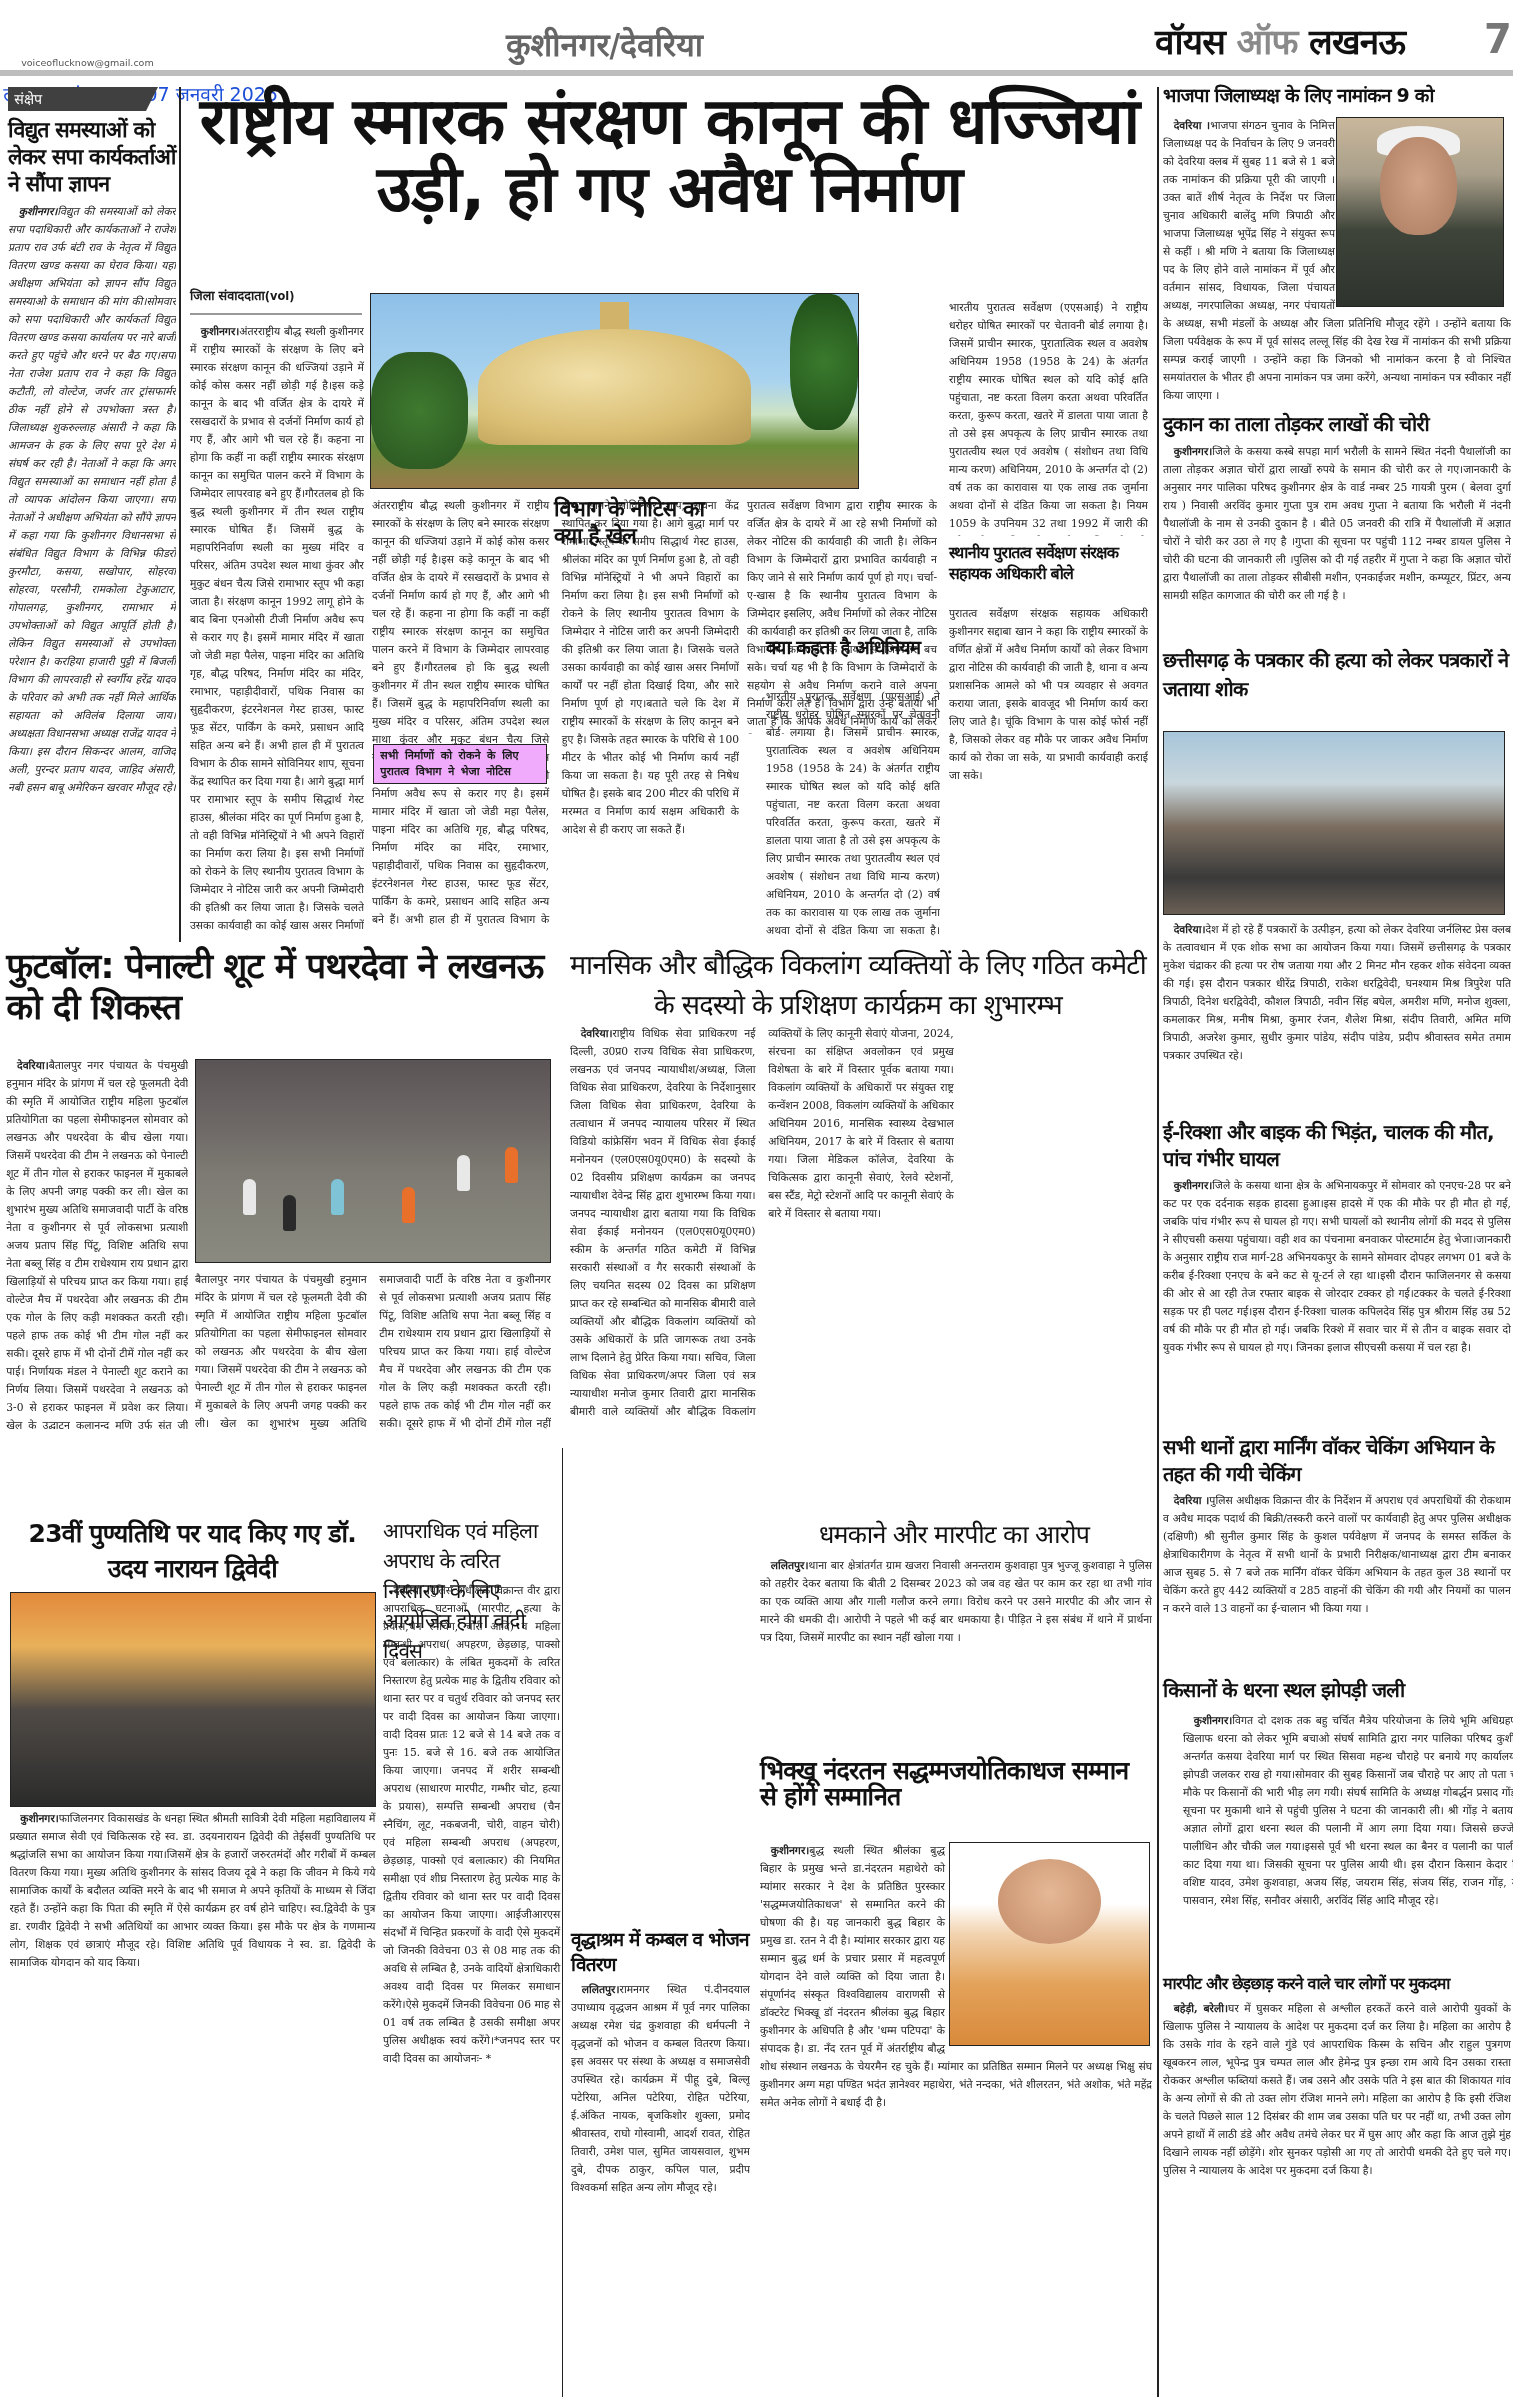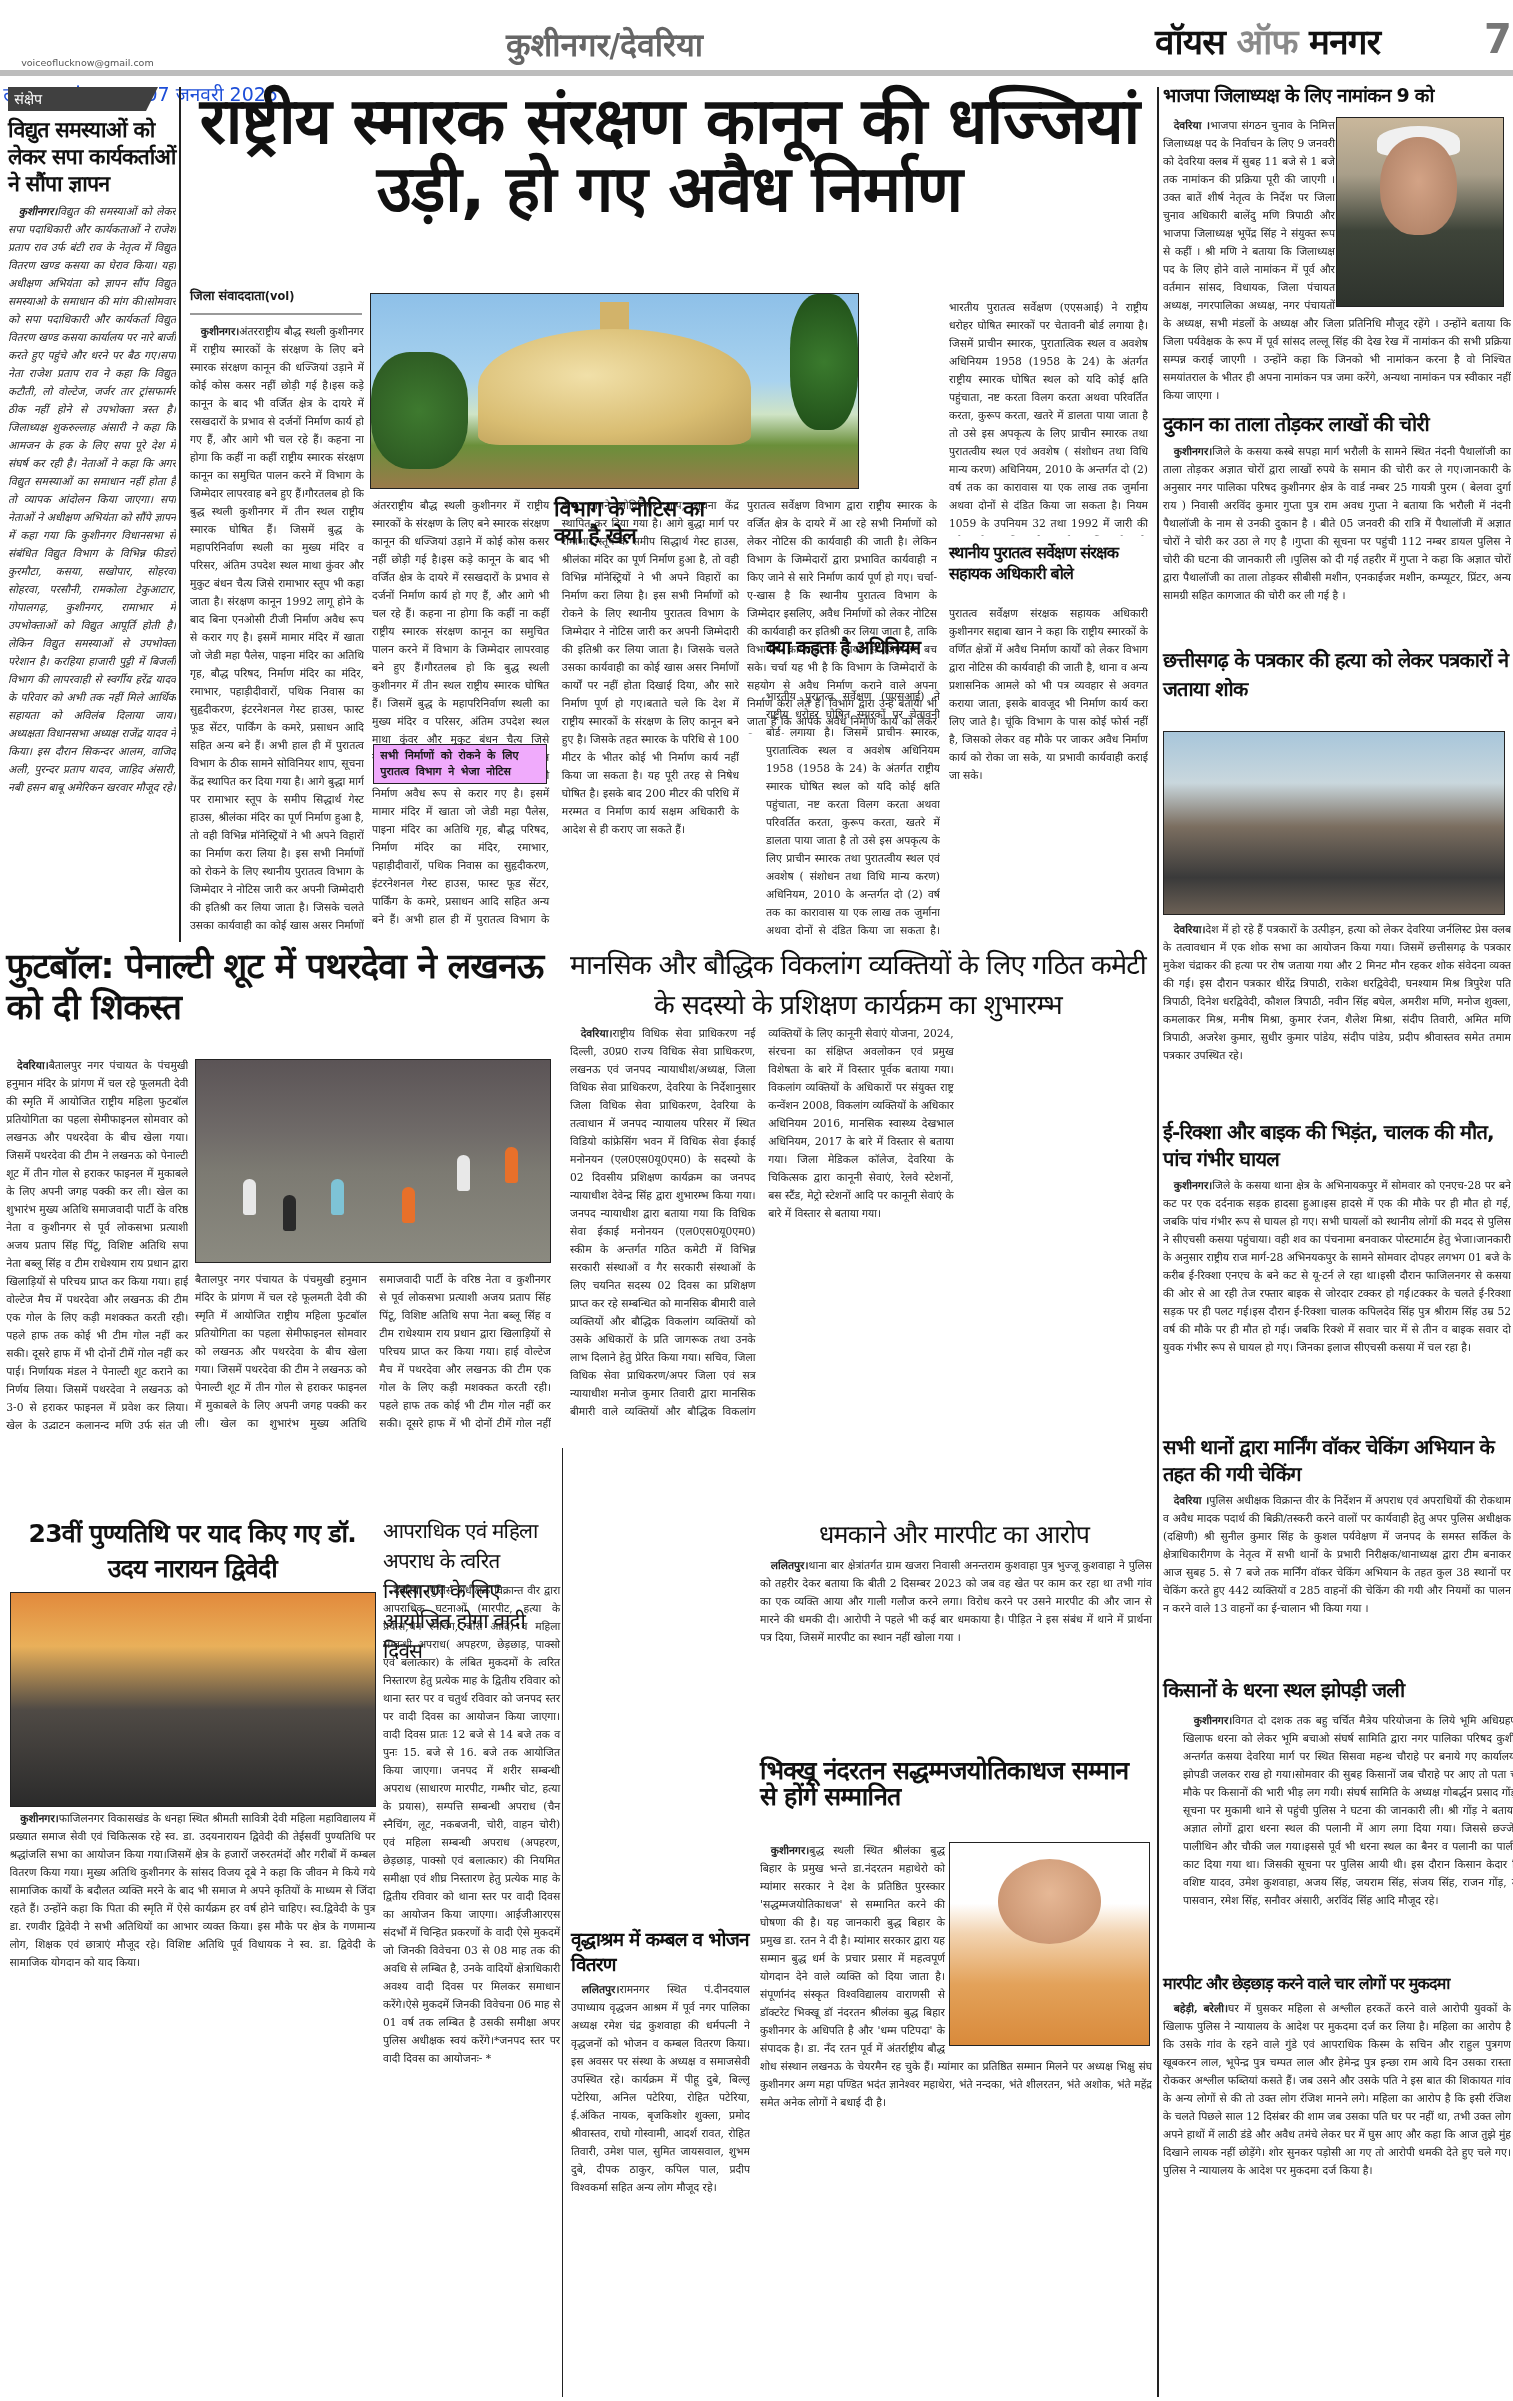--- a/index.html
+++ b/index.html
@@ -48,21 +48,21 @@
 
   .hbox { position: absolute; border: 1.6px solid #222; padding: 3.2px 6.3px; font-family: Liberation Mono, monospace; font-weight: bold; font-size: 11px; line-height: 16px; background: #f0abfc; }
 </style>
 </head>
 <body>
 
 <header class="masthead">
   <div class="mh-date">लखनऊ, मंगलवार , 07 जनवरी 2025</div>
   <div class="mh-email">voiceoflucknow@gmail.com</div>
   <div class="mh-section">कुशीनगर/देवरिया</div>
-  <div class="mh-brand"><span>वॉयस </span><span class="mid">ऑफ </span><span>मनगर</span></div>
+  <div class="mh-brand"><span>वॉयस </span><span class="mid">ऑफ </span><span>लखनऊ</span></div>
   <div class="mh-page">7</div>
   <div class="mh-bar"></div>
 </header>
 
 <div class="vrule" style="left:179px; top:87px; height:855px;"></div>
 <div class="vrule" style="left:1157px; top:87px; height:2310px;"></div>
 <div class="vrule" style="left:562px; top:1448px; height:949px; width:0.8px;"></div>
 
 <div class="tag-sankshep">संक्षेप</div>
 <h2 class="hl abs" style="left:8px; top:116px; width:168px; font-size:21.4px; line-height:27px;">विद्युत समस्याओं को लेकर सपा कार्यकर्ताओं ने सौंपा ज्ञापन</h2>

